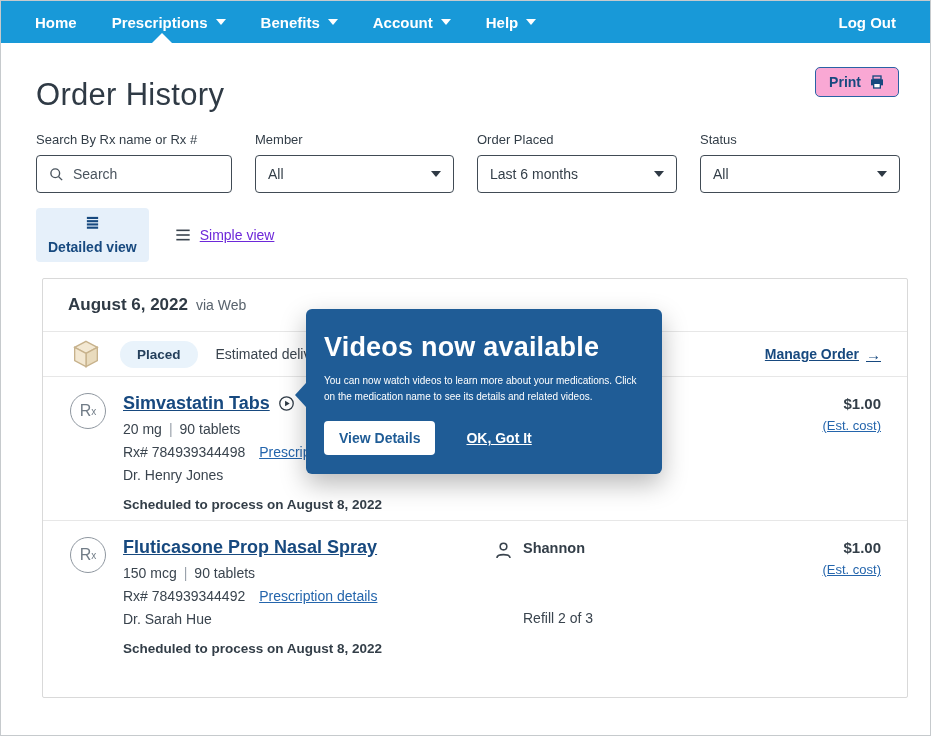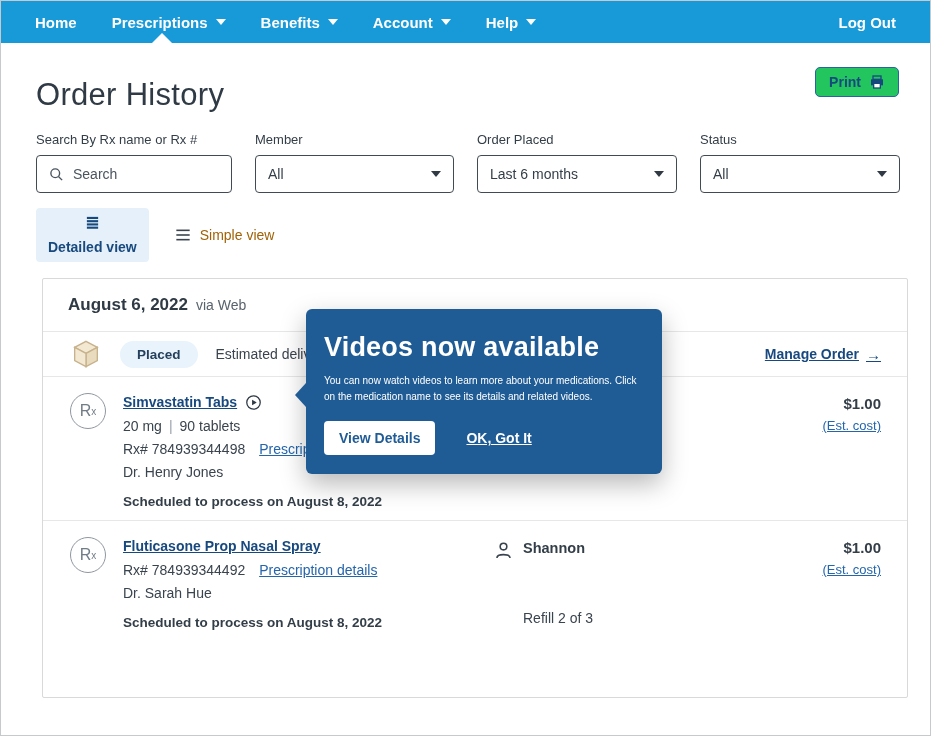--- a/index.html
+++ b/index.html
@@ -39,21 +39,21 @@
     border-bottom: 10px solid #fff;
   }
   
   .page-title {
     position: absolute; top: 76px; left: 35px;
     font-size: 31px; font-weight: 400; color: #2F3A45; letter-spacing: .3px;
   }
   .print-btn {
     position: absolute; top: 66px; right: 31px;
     display: flex; align-items: center; gap: 8px;
-    background: #22c55e; border: 1px solid #2A62A5; border-radius: 5px;
+    background: #f9a8d4; border: 1px solid #2A62A5; border-radius: 5px;
     padding: 6px 13px; color: #17497F; font-weight: 700; font-size: 14px;
     cursor: pointer; font-family: inherit;
   }
   
   .filters {
     position: absolute; top: 131px; left: 35px; width: 864px;
     display: flex; justify-content: space-between;
   }
   .filter { display: flex; flex-direction: column; }
   .filter-label { font-size: 13px; font-weight: 400; color: #333E48; margin-bottom: 8px; }
@@ -78,21 +78,21 @@
   
   .view-toggle {
     position: absolute; top: 207px; left: 35px;
     display: flex; align-items: center; gap: 26px;
   }
   .toggle-chip {
     display: flex; align-items: center; gap: 9px;
     padding: 7px 12px; border-radius: 4px; cursor: pointer; font-size: 14px;
   }
   .toggle-chip.active { background: #E6F0FA; color: #17497F; font-weight: 700; flex-direction: column; }
-  .toggle-chip.plain { color: #a16207; padding: 7px 0; }
+  .toggle-chip.plain { color: #6d28d9; padding: 7px 0; text-decoration: underline; }
   
   .order-card {
     position: absolute; top: 277px; left: 33px; width: 866px; height: 420px;
     border: 1px solid #D9D9D9; border-radius: 2px; background: #fff; margin-left: 8px;
   }
   .card-header {
     height: 53px; display: flex; align-items: center;
     padding: 0 25px; border-bottom: 1px solid #E7E7E7;
   }
   .order-date { font-size: 17px; font-weight: 700; color: #2F3A45; }
@@ -118,21 +118,21 @@
   }
   .med-row.first { border-bottom: 1px solid #E7E7E7; }
   .med-row.second { height: 146px; }
   .rx-icon {
     width: 36px; height: 36px; border: 1.5px solid #8F97A0; border-radius: 50%;
     color: #717C87; font-size: 16px; display: flex; align-items: center;
     justify-content: center; font-weight: 400;
   }
   .rx-icon sub { font-size: 10px; }
   .med-name {
-    font-size: 14px; font-weight: 700; color: #17497F;
+    font-size: 18px; font-weight: 700; color: #17497F;
     text-decoration: underline; cursor: pointer; display: inline-flex;
     align-items: center; gap: 8px;
   }
   .med-meta { font-size: 14px; color: #3A444E; margin-top: 7px; }
   .meta-pipe { color: #9AA2AB; margin: 0 7px; }
   .details-link { color: #2465AC; text-decoration: underline; cursor: pointer; margin-left: 10px; }
   .scheduled { font-size: 13.5px; font-weight: 700; color: #333E48; margin-top: 14px; }
   .member-col { display: grid; grid-template-columns: 30px 1fr; padding-top: 3px; }
   .member-name { font-size: 14.5px; font-weight: 700; color: #333E48; }
   .member-refill { font-size: 14px; color: #3A444E; grid-column: 2; margin-top: 7px; }
@@ -336,20 +336,23 @@
         <div class="rx-icon">
           <span>R</span>
             <sub>x</sub>
         </div>
       </div>
       <div>
         <span class="med-name">
           <span>Fluticasone Prop Nasal Spray</span>
         </span>
         <div class="med-meta">
+          <span>150 mcg</span><span class="meta-pipe">|</span><span>90 tablets</span>
+        </div>
+        <div class="med-meta">
           <span>Rx# 784939344492</span>
           <span class="details-link">Prescription details</span>
         </div>
         <div class="med-meta">Dr. Sarah Hue</div>
         <div class="scheduled">Scheduled to process on August 8, 2022</div>
       </div>
       <div class="member-col">
         <span>
           <svg class="icon-svg" width="21" height="21" viewBox="0 0 24 24" fill="none" stroke="#3A444E" stroke-width="1.8">
             <circle cx="12" cy="7.5" r="3.8"></circle>

